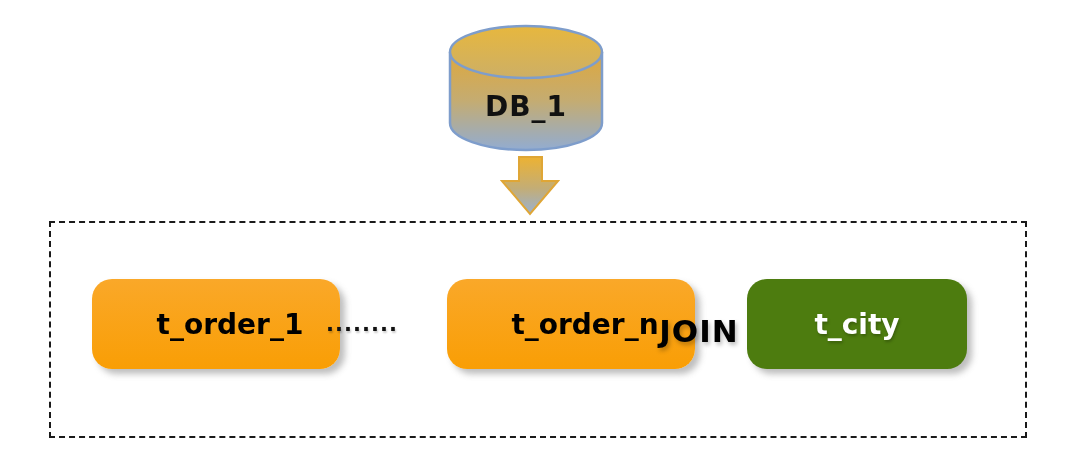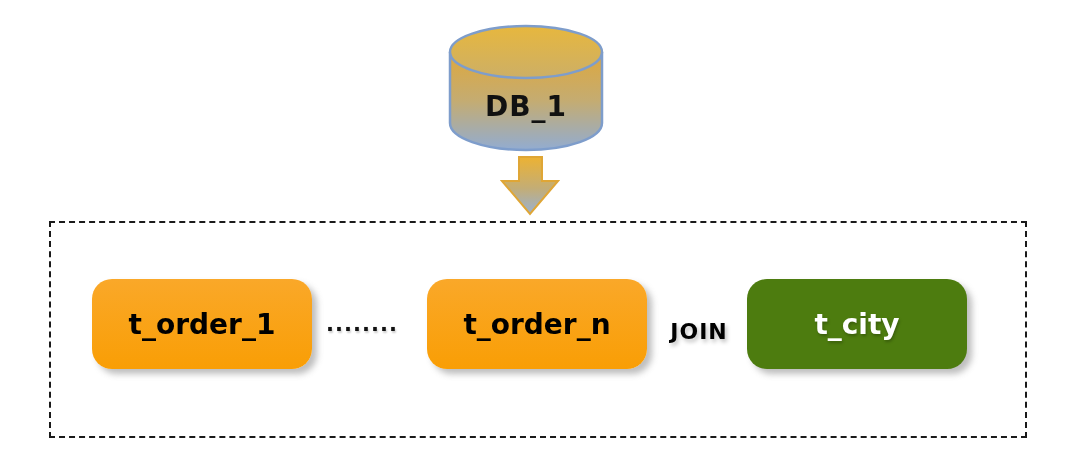--- a/index.html
+++ b/index.html
@@ -54,28 +54,29 @@
     display: flex;
     align-items: center;
     justify-content: center;
     font-size: 28px;
     font-weight: bold;
     color: #000000;
     box-shadow: 5px 5px 6px rgba(110, 110, 110, 0.45);
   }
   .tbox.orange {
     background: linear-gradient(180deg, #FAA829 0%, #F99E05 100%);
+    padding-left: 28px;
   }
   .tbox.red {
     background: #4d7c0f;
     color: #ffffff;
     text-shadow: 1px 2px 3px rgba(0,0,0,0.25);
   }
   .t1 { left: 41px; }
-  .tn { left: 376px; }
+  .tn { left: 396px; }
   .tc { left: 696px; }
   .dots {
     position: absolute;
     left: 266px;
     top: 56px;
     width: 90px;
     height: 90px;
     display: flex;
     align-items: center;
     justify-content: center;
@@ -87,21 +88,21 @@
   }
   .join {
     position: absolute;
     left: 600px;
     top: 62px;
     width: 96px;
     height: 92px;
     display: flex;
     align-items: center;
     justify-content: center;
-    font-size: 22px;
+    font-size: 31px;
     font-weight: bold;
     color: #000000;
     letter-spacing: 1px;
     text-shadow: 2px 3px 4px rgba(0, 0, 0, 0.25);
   }
 </style>
 </head>
 <body>
 
 <div class="canvas">

